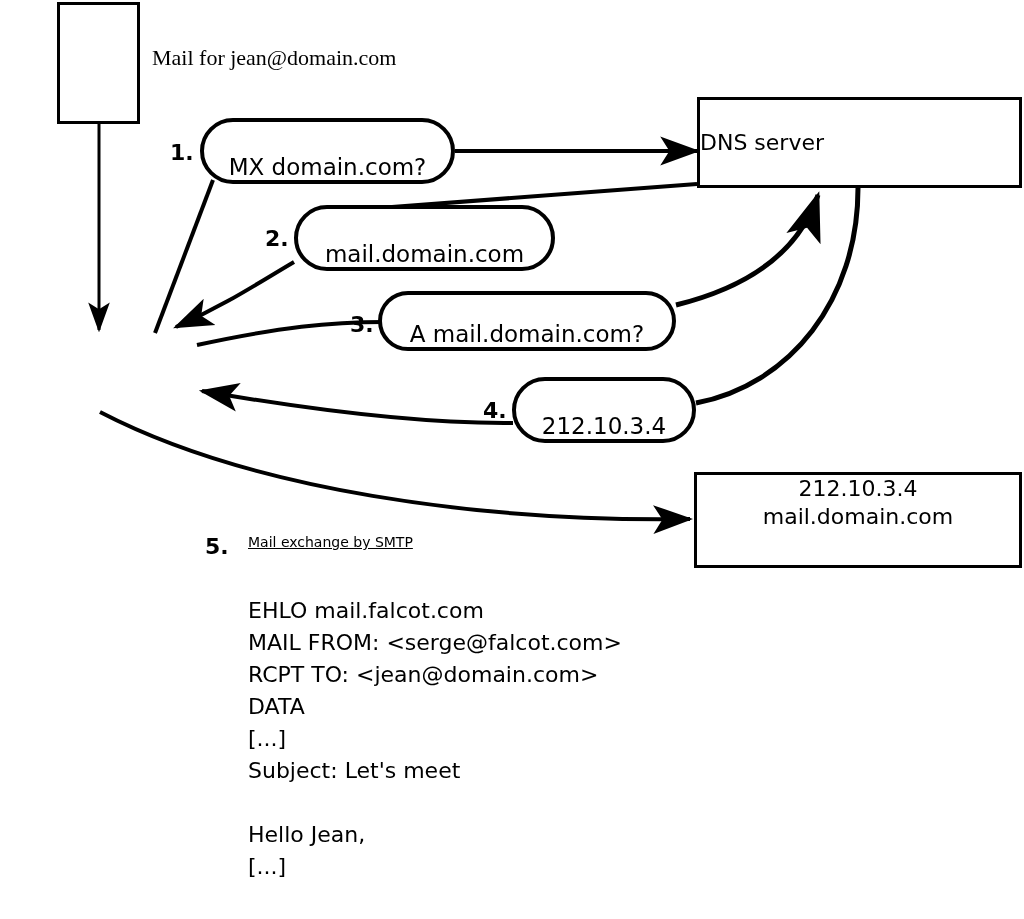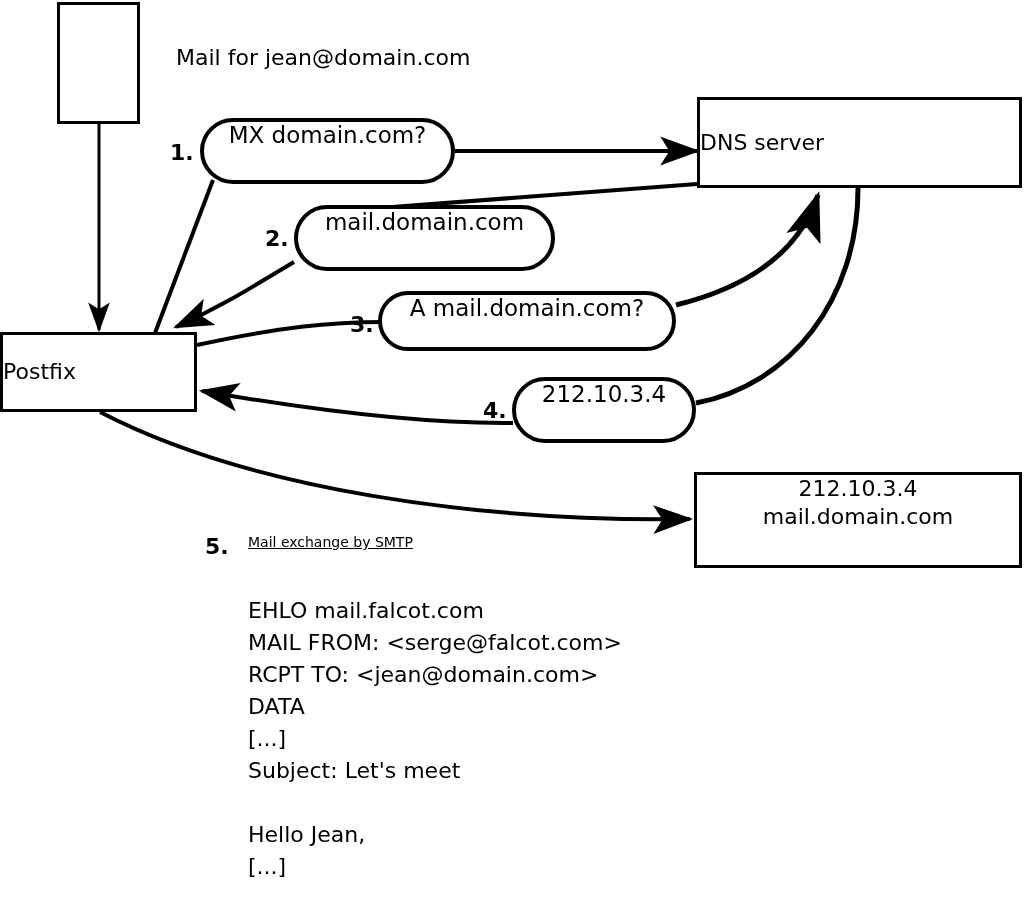--- a/index.html
+++ b/index.html
@@ -37,21 +37,21 @@
     line-height: 1.25;
     z-index: 3;
   }
   .bubble {
     position: absolute;
     box-sizing: border-box;
     border: 4px solid #000000;
     background: #ffffff;
     border-radius: 999px;
     display: flex;
-    align-items: flex-start;
+    align-items: flex-end;
     justify-content: center;
     font-size: 23px;
     white-space: nowrap;
     z-index: 4;
   }
   .step-num {
     position: absolute;
     font-size: 22px;
     font-weight: bold;
     z-index: 5;
@@ -114,34 +114,31 @@
 
     <path d="M 513,423 C 420,424 300,408 202,391" fill="none" stroke="#000000" stroke-width="4" marker-end="url(#arrowhead)"></path>
 
     <path d="M 100,412 C 250,490 480,522 690,519" fill="none" stroke="#000000" stroke-width="4" marker-end="url(#arrowhead)"></path>
   </svg>
 
   <div class="node-box" style="left:57px; top:2px; width:83px; height:122px;">
     <span></span>
   </div>
 
-  <div class="node-box" style="left:0px; top:332px; width:197px; height:80px;">
-    <span>Postfix</span>
-  </div>
 
   <div class="node-box" style="left:697px; top:97px; width:325px; height:91px;">
     <span>DNS server</span>
   </div>
 
   <div class="node-box" style="left:694px; top:472px; width:328px; height:96px; flex-direction:column;">
     <span>212.10.3.4</span>
     <span>mail.domain.com</span>
   </div>
 
-  <div class="plain-text" style="left:176px; top:45px;">Mail for jean@domain.com</div>
+  <div class="plain-text" style="left:152px; top:45px;font-family:Liberation Serif, serif;">Mail for jean@domain.com</div>
 
   <div class="step-num" style="left:170px; top:140px;">1.</div>
   <div class="bubble" style="left:200px; top:118px; width:255px; height:66px;">
     <span>MX domain.com?</span>
   </div>
 
   <div class="step-num" style="left:265px; top:226px;">2.</div>
   <div class="bubble" style="left:294px; top:205px; width:261px; height:66px;">
     <span>mail.domain.com</span>
   </div>

